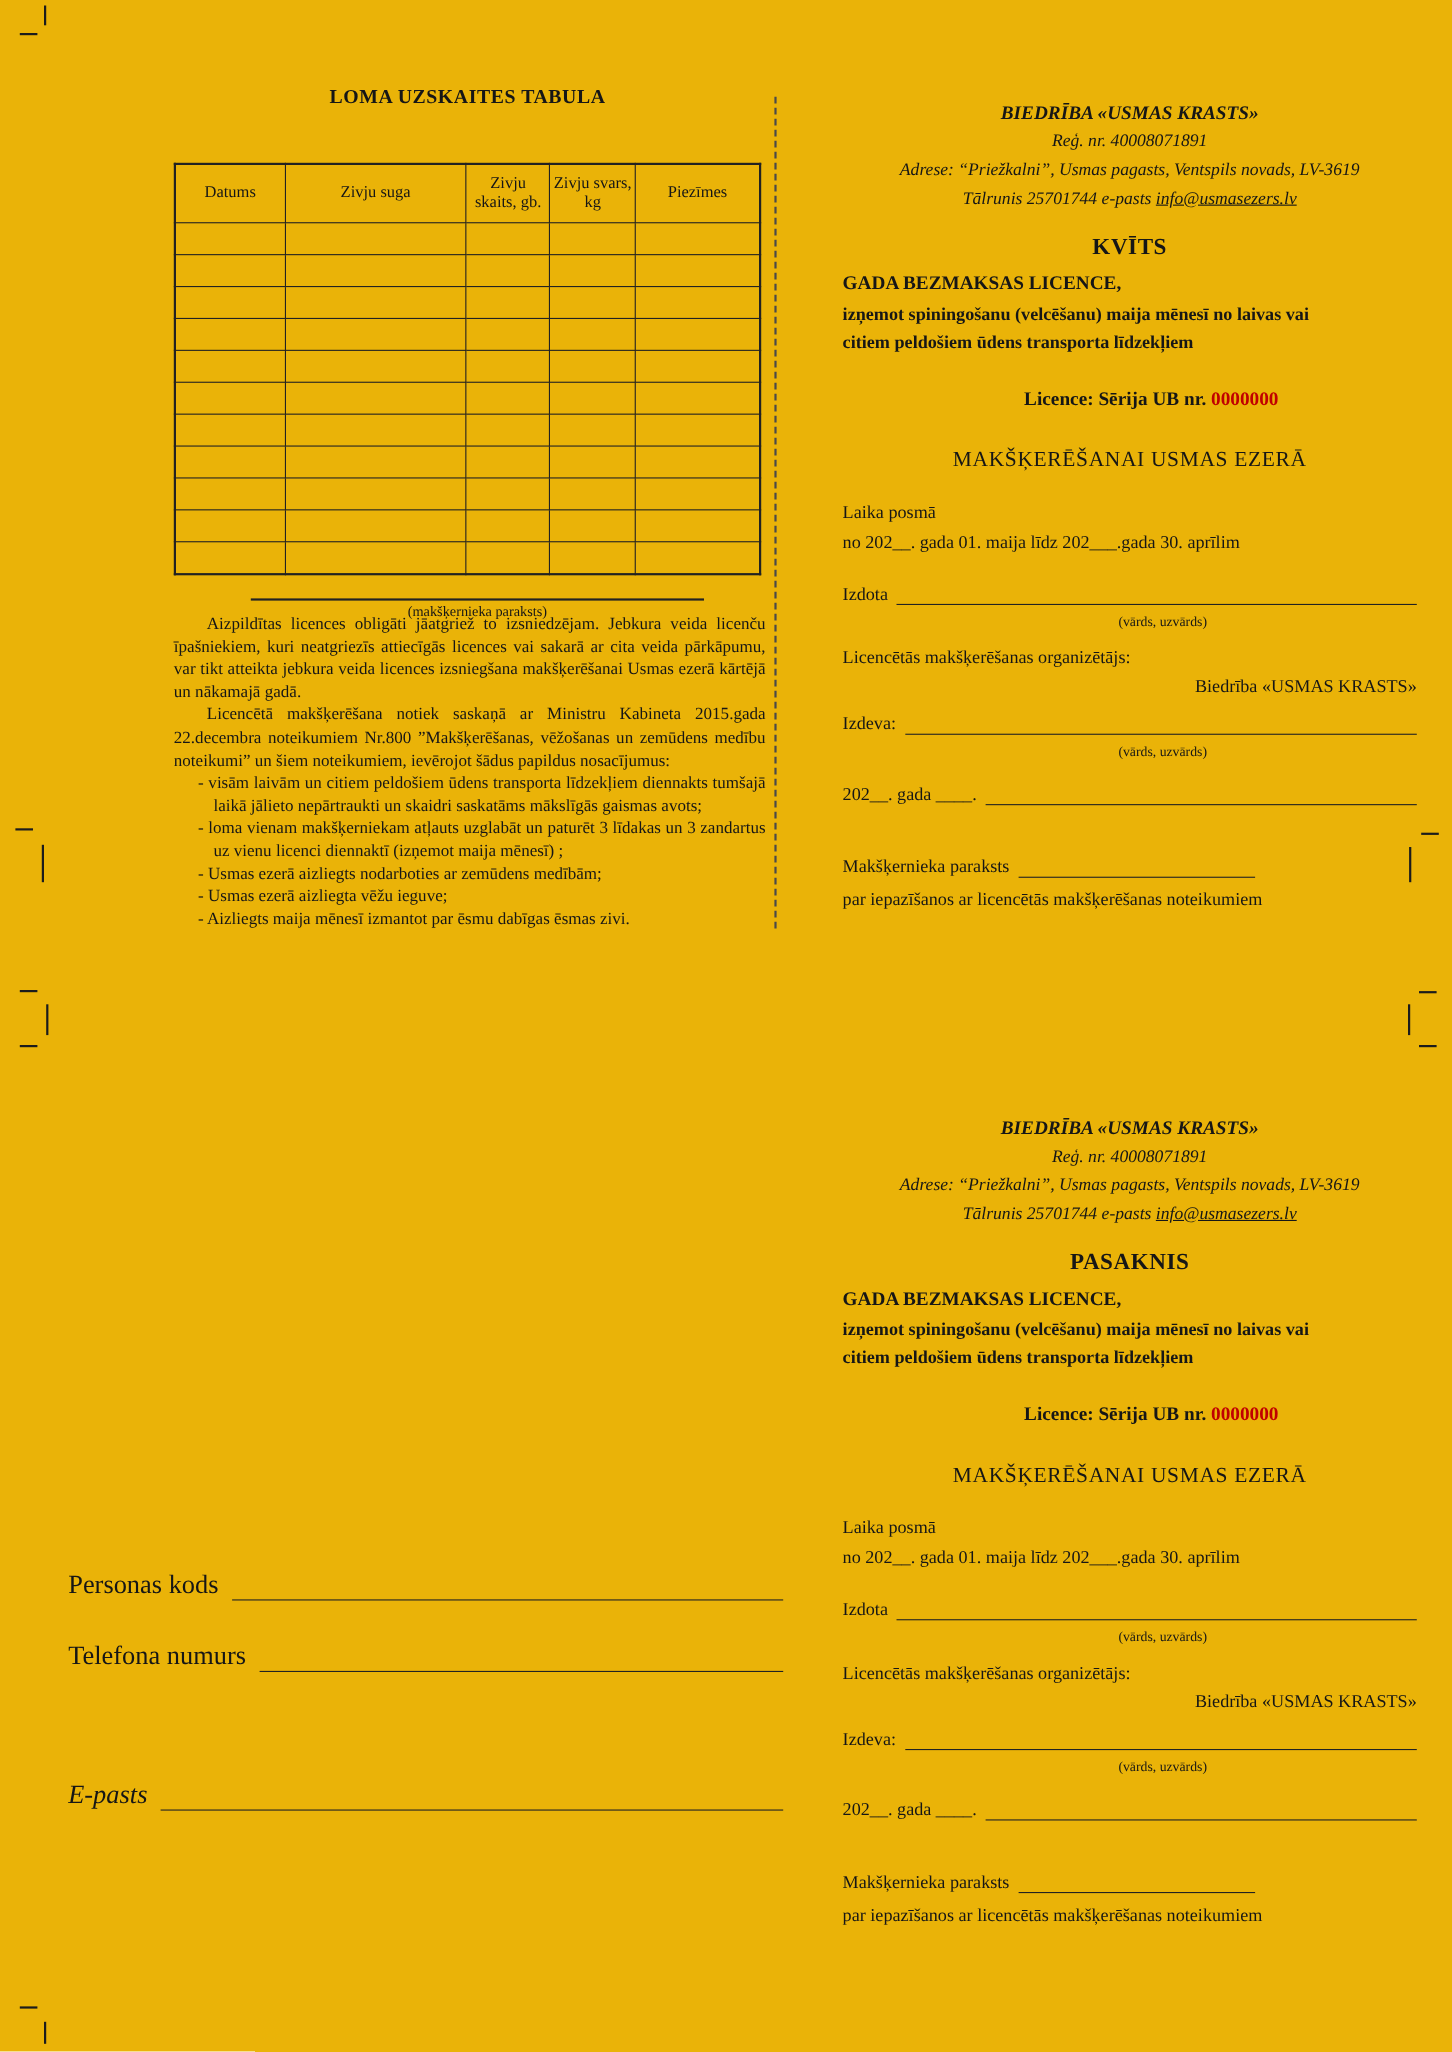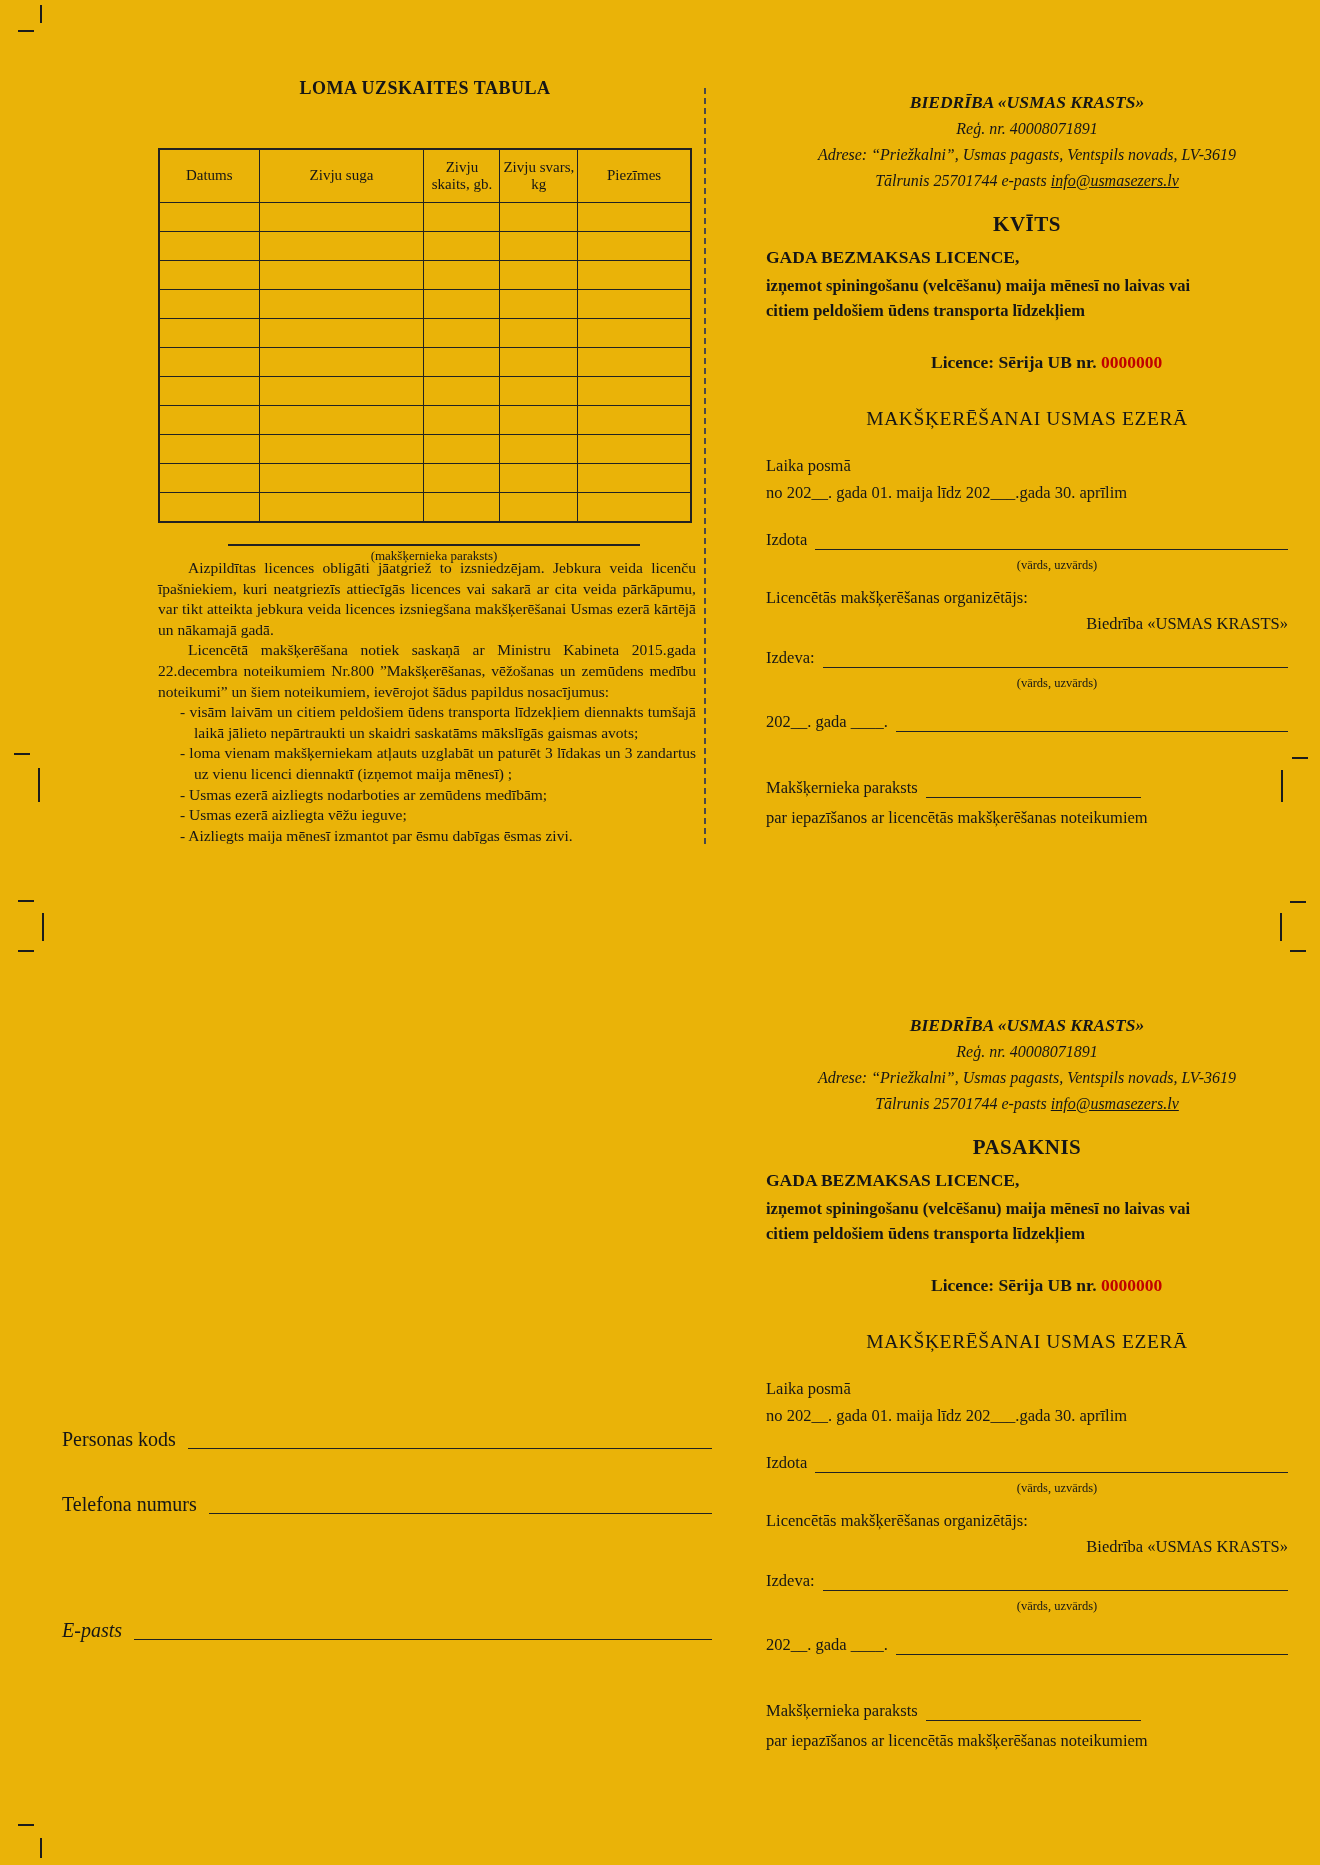--- a/index.html
+++ b/index.html
@@ -55,21 +55,21 @@
   .cap1{top:466px;left:60px;width:462px;text-align:center;font-size:12.5px;}
   .organizer{top:496px;}
   .org-val{top:522px;text-align:right;}
   .izdeva{top:556px;}
   .cap2{top:584px;left:60px;width:462px;text-align:center;font-size:12.5px;}
   .date-row{top:620px;}
   .angler-sig{top:686px;}
   .sig-note{top:716px;}
 
   
-  .contact-row{position:absolute;left:62px;width:650px;display:flex;align-items:flex-start;font-size:20px;}
+  .contact-row{position:absolute;left:62px;width:650px;display:flex;align-items:flex-end;font-size:24px;}
   .contact-row .fill{border-bottom:1.8px solid #222;margin-left:12px;}
   .cr1{top:1428px;}.cr2{top:1493px;}.cr3{top:1619px;font-style:italic;}
 </style>
 </head>
 <body>
 
 <div class="page">
 
   <div class="mark" style="left:40px;top:5px;width:2px;height:18px;"></div>
   <div class="mark" style="left:18px;top:30px;width:16px;height:2px;"></div>

